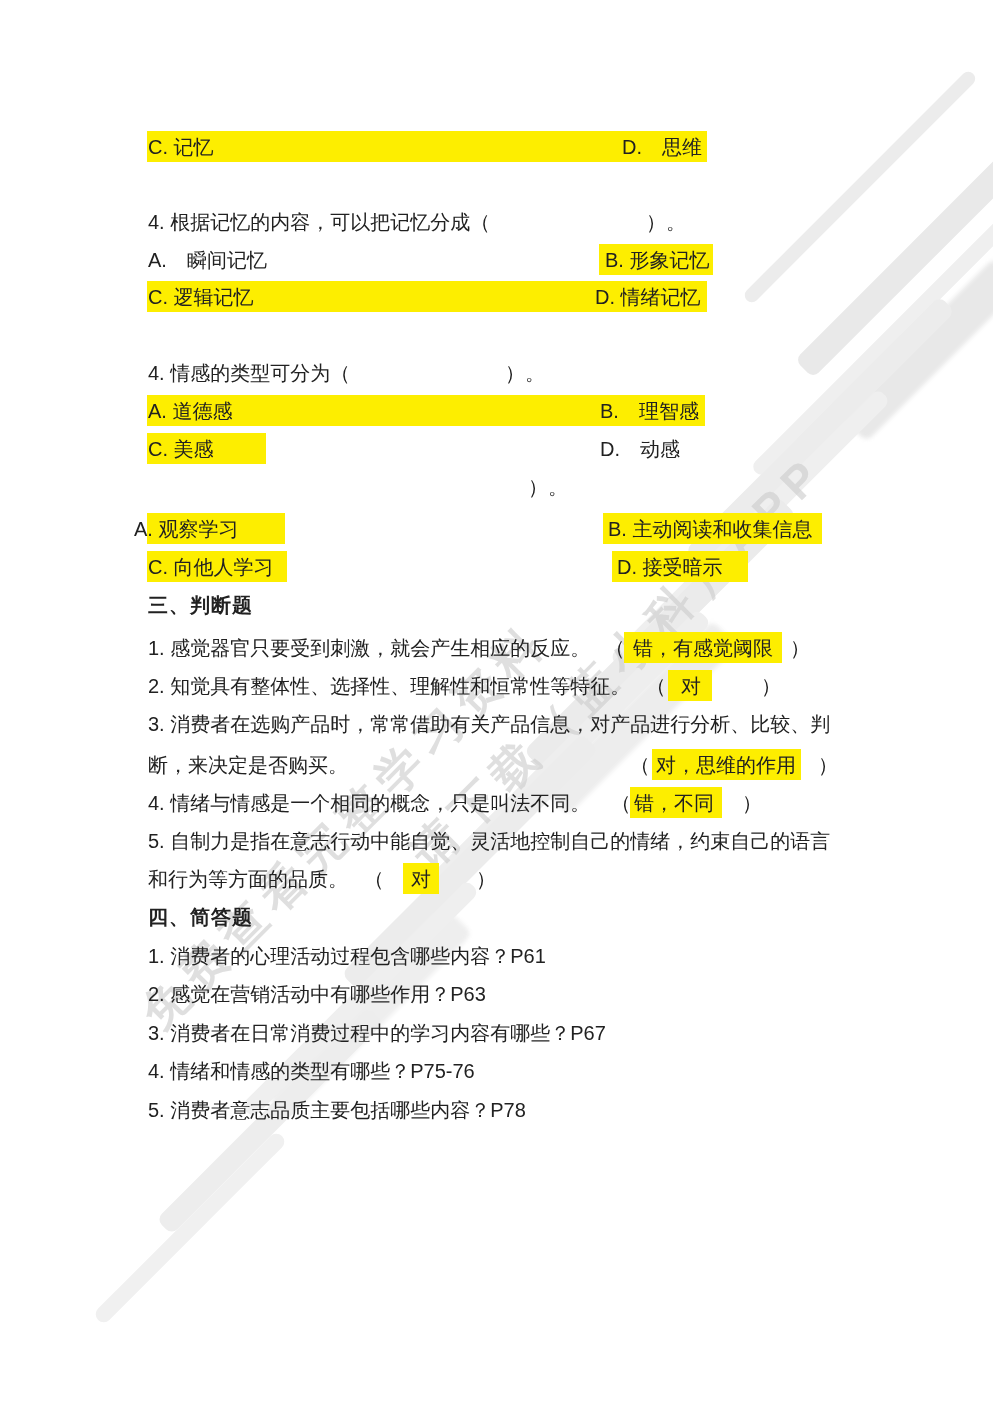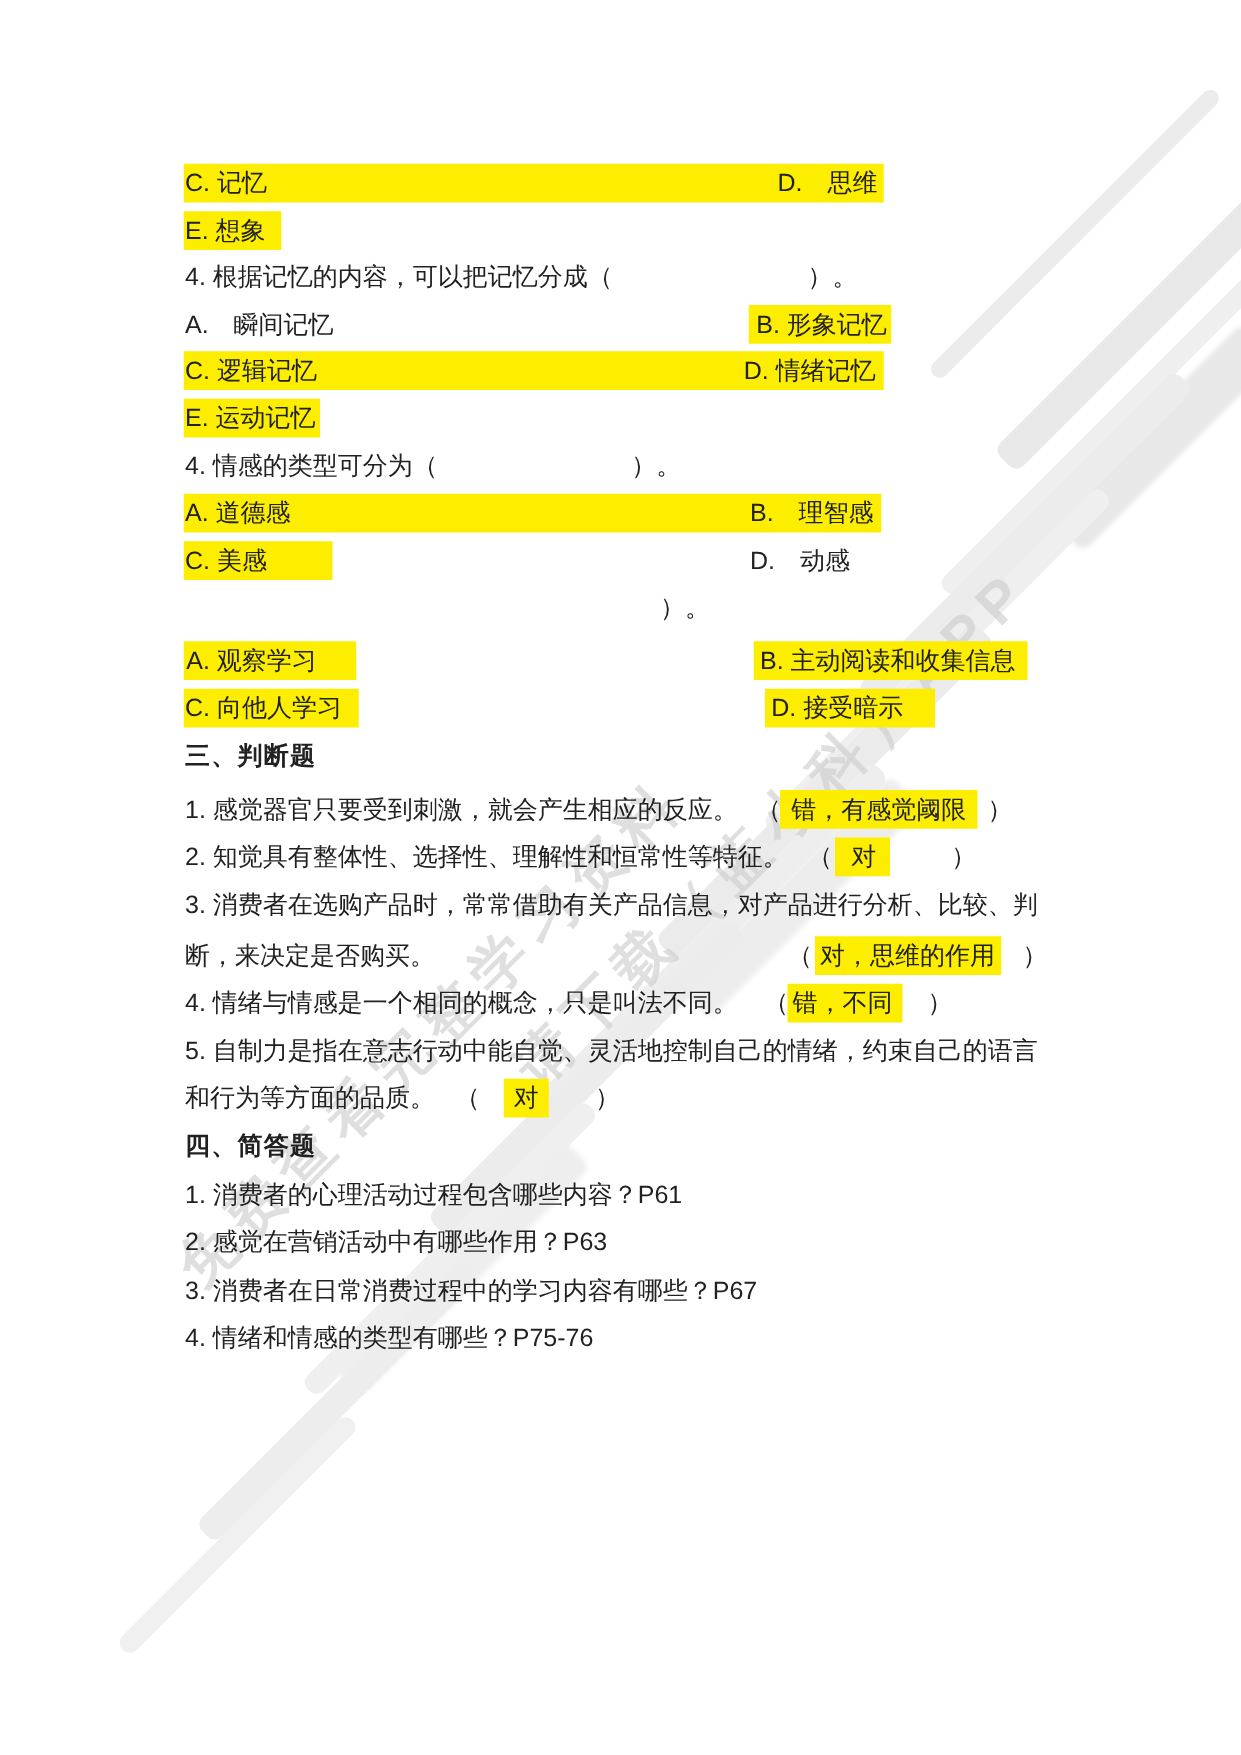--- a/index.html
+++ b/index.html
@@ -63,38 +63,37 @@
     <div class="streak" style="left:200px;top:990px;width:320px;height:18px;background:#efefef;"></div>
     <div class="streak" style="left:120px;top:1110px;width:300px;height:22px;background:#ededed;"></div>
     <div class="streak" style="left:60px;top:1220px;width:260px;height:16px;background:#f0f0f0;"></div>
 
     <div class="wm-text" style="left:150px;top:990px;">免费查看完整学习资料</div>
     <div class="wm-text" style="left:420px;top:830px;">请下载（蓝小科）APP</div>
   </div>
 
   <div class="content" id="content">
       <div class="line" style="top: 133px;"><span class="bar" style="left: 147px; width: 560px;"></span><span class="part" style="left: 148px;">C. 记忆</span><span class="part" style="left: 622px;">D.　思维</span></div>
-      <div class="line" style="top: 171px;"><span class="bar" style="left: 147px; width: 78px;"></span><span class="part" style="left: 148px;">E. 想象</span></div>
       <div class="line" style="top: 208px;"><span class="part" style="left: 148px;">4. 根据记忆的内容，可以把记忆分成（</span><span class="part" style="left: 646px;">）。</span></div>
       <div class="line" style="top: 246px;"><span class="bar" style="left: 599px; width: 114px;"></span><span class="part" style="left: 148px;">A.　瞬间记忆</span><span class="part" style="left: 605px;">B. 形象记忆</span></div>
       <div class="line" style="top: 283px;"><span class="bar" style="left: 147px; width: 560px;"></span><span class="part" style="left: 148px;">C. 逻辑记忆</span><span class="part" style="left: 595px;">D. 情绪记忆</span></div>
-      <div class="line" style="top: 321px;"><span class="bar" style="left: 147px; width: 109px;"></span><span class="part" style="left: 148px;">E. 运动记忆</span></div>
       <div class="line" style="top: 359px;"><span class="part" style="left: 148px;">4. 情感的类型可分为（</span><span class="part" style="left: 505px;">）。</span></div>
       <div class="line" style="top: 397px;"><span class="bar" style="left: 147px; width: 558px;"></span><span class="part" style="left: 148px;">A. 道德感</span><span class="part" style="left: 600px;">B.　理智感</span></div>
       <div class="line" style="top: 435px;"><span class="bar" style="left: 147px; width: 119px;"></span><span class="part" style="left: 148px;">C. 美感</span><span class="part" style="left: 600px;">D.　动感</span></div>
       <div class="line" style="top: 473px;"><span class="part" style="left: 528px;">）。</span></div>
-      <div class="line" style="top: 515px;"><span class="bar" style="left: 147px; width: 138px;"></span><span class="bar" style="left: 603px; width: 219px;"></span><span class="part" style="left: 149px;">A. 观察学习</span><span class="part" style="left: 608px;">B. 主动阅读和收集信息</span></div>
+      <div class="line" style="top: 515px;"><span class="bar" style="left: 147px; width: 138px;"></span><span class="bar" style="left: 603px; width: 219px;"></span><span class="part" style="left: 134px;">A. 观察学习</span><span class="part" style="left: 608px;">B. 主动阅读和收集信息</span></div>
       <div class="line" style="top: 553px;"><span class="bar" style="left: 147px; width: 140px;"></span><span class="bar" style="left: 612px; width: 136px;"></span><span class="part" style="left: 148px;">C. 向他人学习</span><span class="part" style="left: 617px;">D. 接受暗示</span></div>
       <div class="line bold" style="top: 591px;"><span class="part" style="left: 148px;">三、判断题</span></div>
       <div class="line" style="top: 634px;"><span class="bar" style="left: 624px; width: 158px;"></span><span class="part" style="left: 148px;">1. 感觉器官只要受到刺激，就会产生相应的反应。</span><span class="part" style="left: 605px;">（</span><span class="part" style="left: 633px;">错，有感觉阈限</span><span class="part" style="left: 790px;">）</span></div>
       <div class="line" style="top: 672px;"><span class="bar" style="left: 668px; width: 44px;"></span><span class="part" style="left: 148px;">2. 知觉具有整体性、选择性、理解性和恒常性等特征。</span><span class="part" style="left: 646px;">（</span><span class="part" style="left: 681px;">对</span><span class="part" style="left: 761px;">）</span></div>
       <div class="line" style="top: 710px;"><span class="part" style="left: 148px;">3. 消费者在选购产品时，常常借助有关产品信息，对产品进行分析、比较、判</span></div>
       <div class="line" style="top: 751px;"><span class="bar" style="left: 652px; width: 149px;"></span><span class="part" style="left: 148px;">断，来决定是否购买。</span><span class="part" style="left: 630px;">（</span><span class="part" style="left: 656px;">对，思维的作用</span><span class="part" style="left: 818px;">）</span></div>
       <div class="line" style="top: 789px;"><span class="bar" style="left: 630px; width: 92px;"></span><span class="part" style="left: 148px;">4. 情绪与情感是一个相同的概念，只是叫法不同。</span><span class="part" style="left: 611px;">（</span><span class="part" style="left: 634px;">错，不同</span><span class="part" style="left: 742px;">）</span></div>
       <div class="line" style="top: 827px;"><span class="part" style="left: 148px;">5. 自制力是指在意志行动中能自觉、灵活地控制自己的情绪，约束自己的语言</span></div>
       <div class="line" style="top: 865px;"><span class="bar" style="left: 403px; width: 36px;"></span><span class="part" style="left: 148px;">和行为等方面的品质。</span><span class="part" style="left: 364px;">（</span><span class="part" style="left: 411px;">对</span><span class="part" style="left: 476px;">）</span></div>
       <div class="line bold" style="top: 903px;"><span class="part" style="left: 148px;">四、简答题</span></div>
       <div class="line" style="top: 942px;"><span class="part" style="left: 148px;">1. 消费者的心理活动过程包含哪些内容？P61</span></div>
       <div class="line" style="top: 980px;"><span class="part" style="left: 148px;">2. 感觉在营销活动中有哪些作用？P63</span></div>
       <div class="line" style="top: 1019px;"><span class="part" style="left: 148px;">3. 消费者在日常消费过程中的学习内容有哪些？P67</span></div>
       <div class="line" style="top: 1057px;"><span class="part" style="left: 148px;">4. 情绪和情感的类型有哪些？P75-76</span></div>
+      <div class="line" style="top: 1096px;"><span class="part" style="left: 148px;">5. 消费者意志品质主要包括哪些内容？P78</span></div>
     </div>
 </div>
 
 </body></html>

